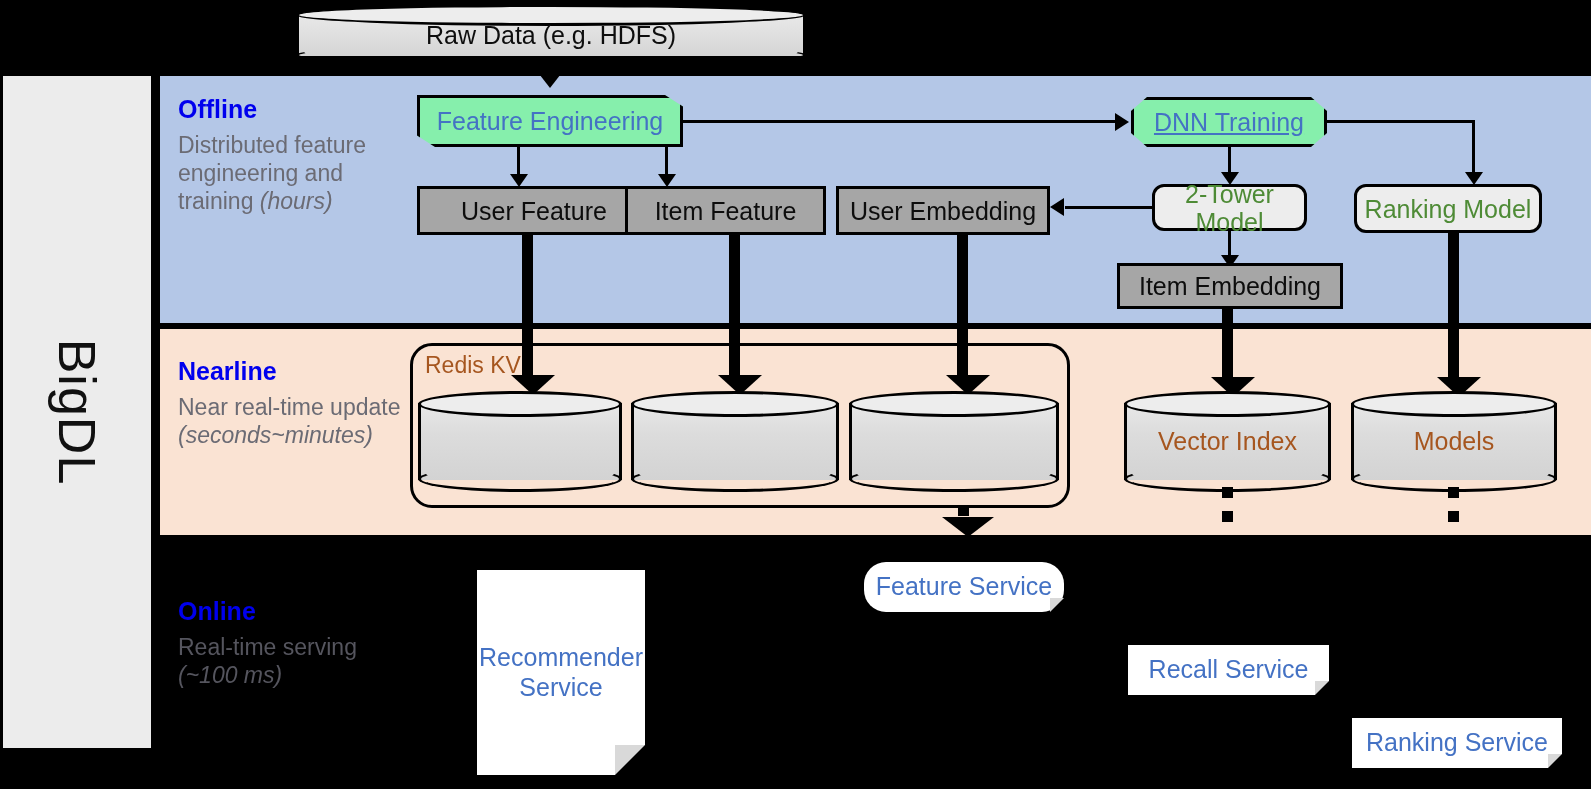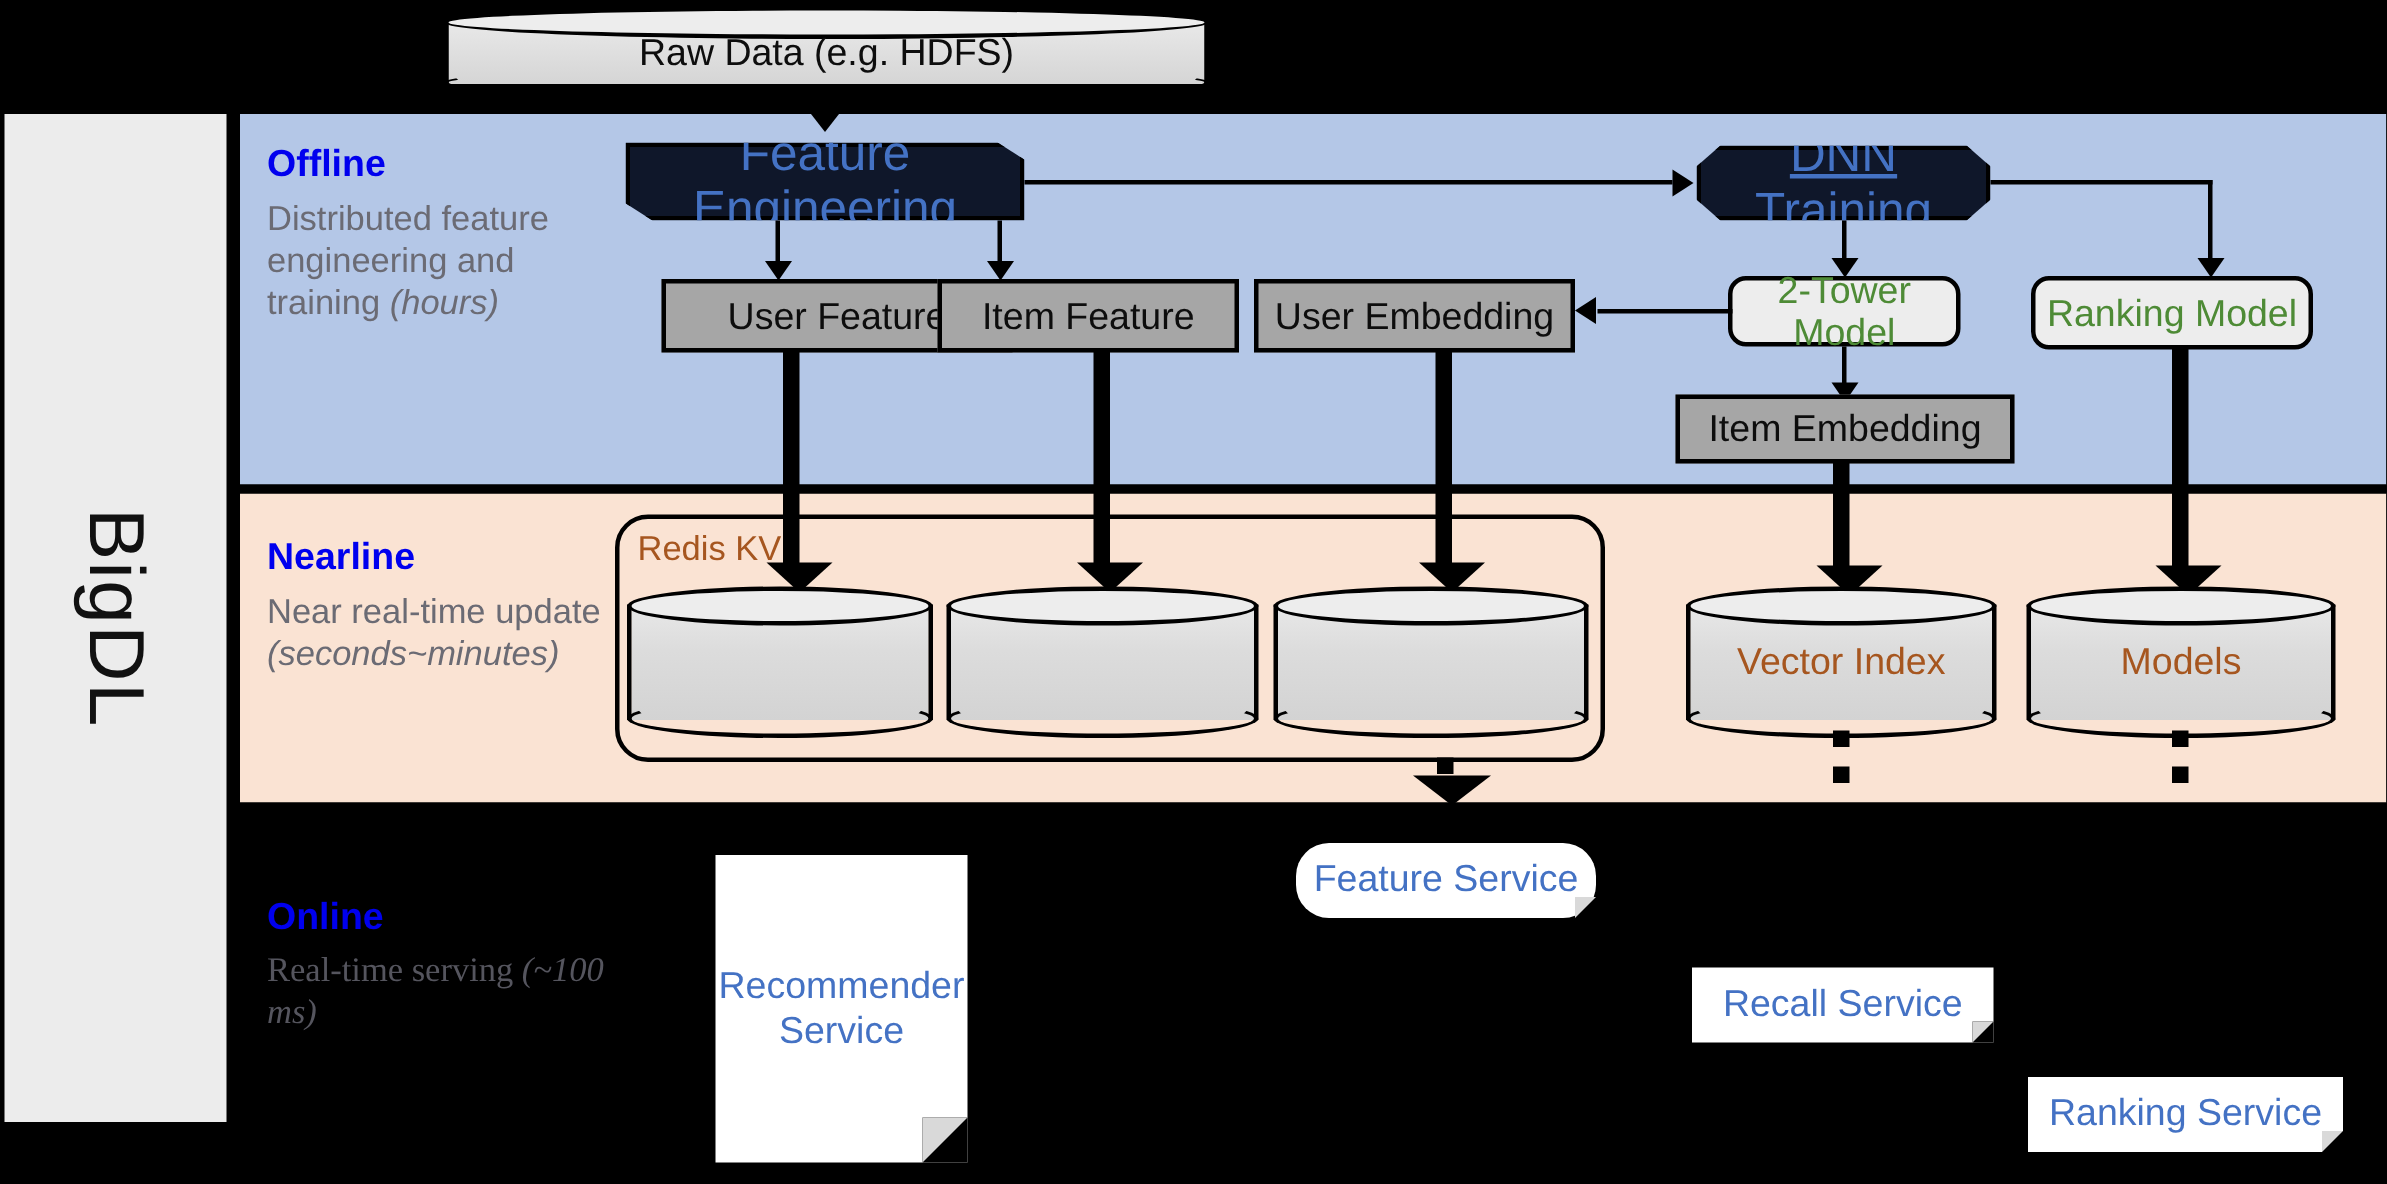--- a/index.html
+++ b/index.html
@@ -48,21 +48,21 @@
     color: #0000ee; font-size: 25px; font-weight: 700;
     margin: 0 0 7px 0; line-height: 1.1;
   }
   .stage-desc {
     color: #6b6b74; font-size: 23px; line-height: 1.22; margin: 0;
   }
   .stage-desc i { font-style: italic; }
   #cap-offline  { left: 178px; top: 96px; }
   #cap-nearline { left: 178px; top: 358px; }
   #cap-online   { left: 178px; top: 598px; }
-  #cap-online .stage-desc { color: #55555e; font-family: Liberation Serif, serif; }
+  #cap-online .stage-desc { color: #55555e; }
 
   
   .node {
     position: absolute;
     display: flex; align-items: center; justify-content: center;
     text-align: center; line-height: 1.12;
   }
 
   
   .grey-box {
@@ -76,23 +76,23 @@
   .proc-box {
     background: #ededed;
     border: 3px solid #000;
     border-radius: 12px;
     font-size: 25px;
   }
   .proc-box.green { color: #4e8b36; }
 
   
   .banner-box {
-    background: #0f172a;
+    background: #86efac;
     border: 3px solid #000;
-    font-size: 33px;
+    font-size: 25px;
     color: #4472c4;
     clip-path: polygon(0 0, calc(100% - 18px) 0, 100% 22%, 100% 100%, 18px 100%, 0 78%);
   }
   .banner-box.flag2 {
     clip-path: polygon(16px 0, calc(100% - 16px) 0, 100% 14px, 100% calc(100% - 14px),
                        calc(100% - 16px) 100%, 16px 100%, 0 calc(100% - 14px), 0 14px);
   }
 
   
   .doc-box {
@@ -250,21 +250,21 @@
   </div>
 
   <div class="ln thin-h" style="left:683px; top:120px; width:432px;"></div>
   <div class="arrow-rt" style="left:1115px; top:113px;"></div>
 
   <div class="ln thin-v" style="left:517px; top:147px; height:32px;"></div>
   <div class="arrow-dn" style="left:510px; top:174px;"></div>
   <div class="ln thin-v" style="left:665px; top:147px; height:32px;"></div>
   <div class="arrow-dn" style="left:658px; top:174px;"></div>
 
-  <div class="node grey-box" id="n-uf" style="left:441px; top:186px; width:234px; height:49px;">
+  <div class="node grey-box" id="n-uf" style="left:417px; top:186px; width:234px; height:49px;">
     <span>User Feature</span>
   </div>
   <div class="node grey-box" id="n-if" style="left:625px; top:186px; width:201px; height:49px;">
     <span>Item Feature</span>
   </div>
   <div class="node grey-box" id="n-ue" style="left:836px; top:186px; width:214px; height:49px;">
     <span>User Embedding</span>
   </div>
 
   <div class="ln thin-v" style="left:1228px; top:147px; height:30px;"></div>

